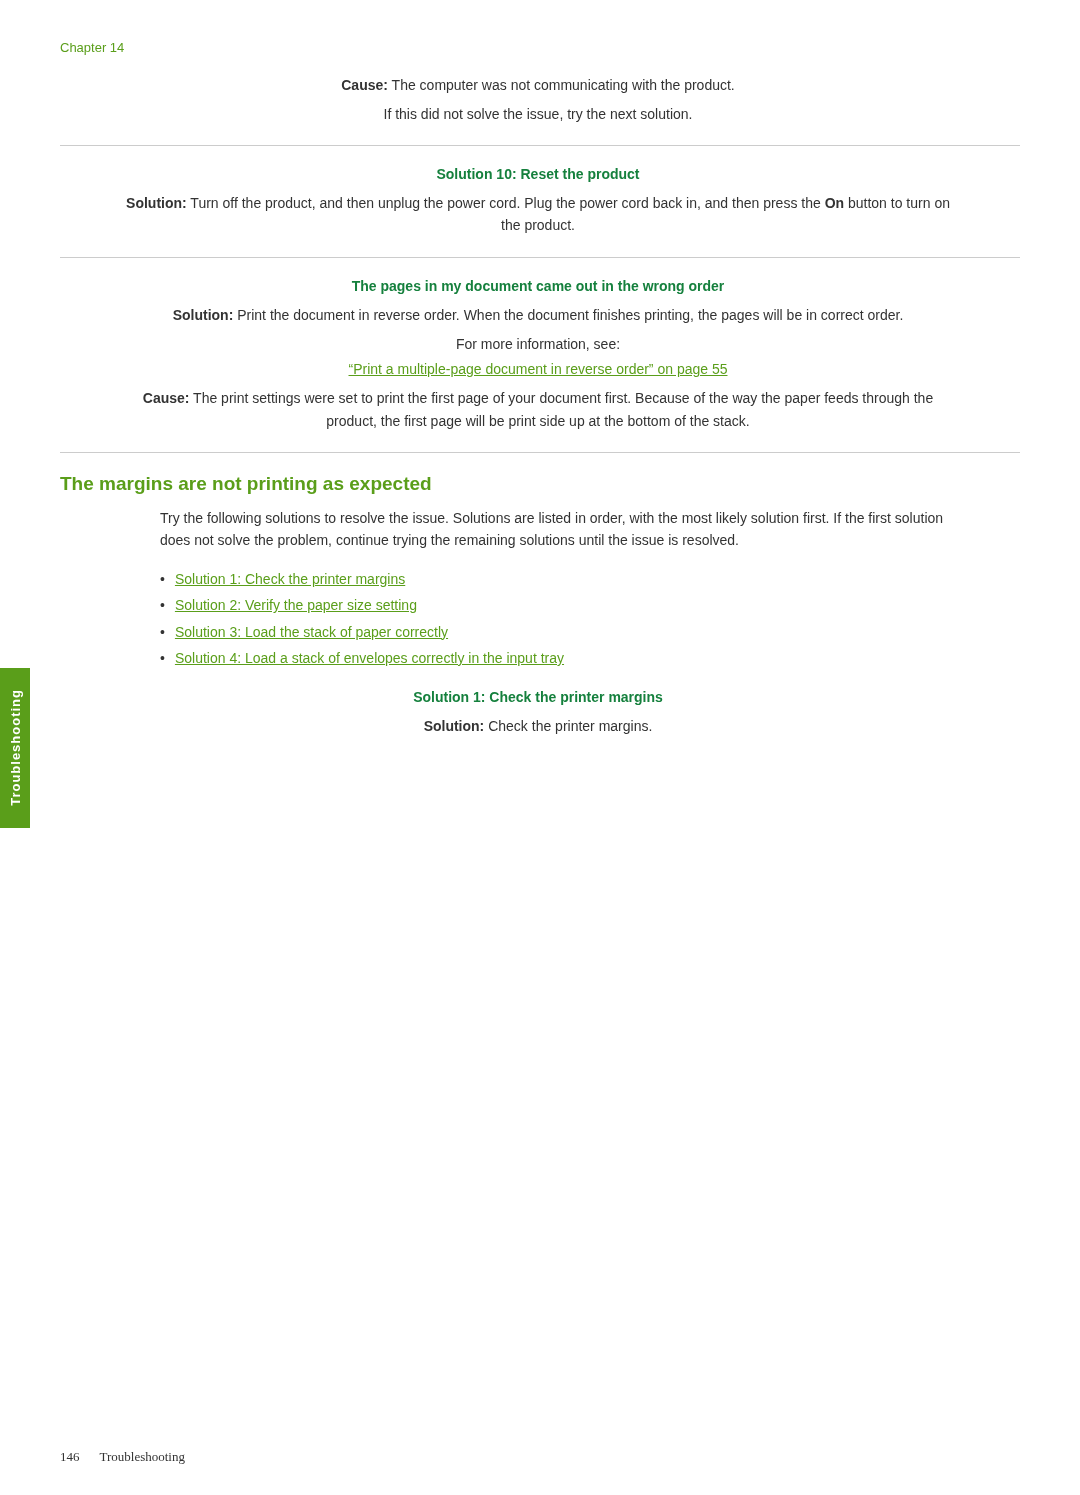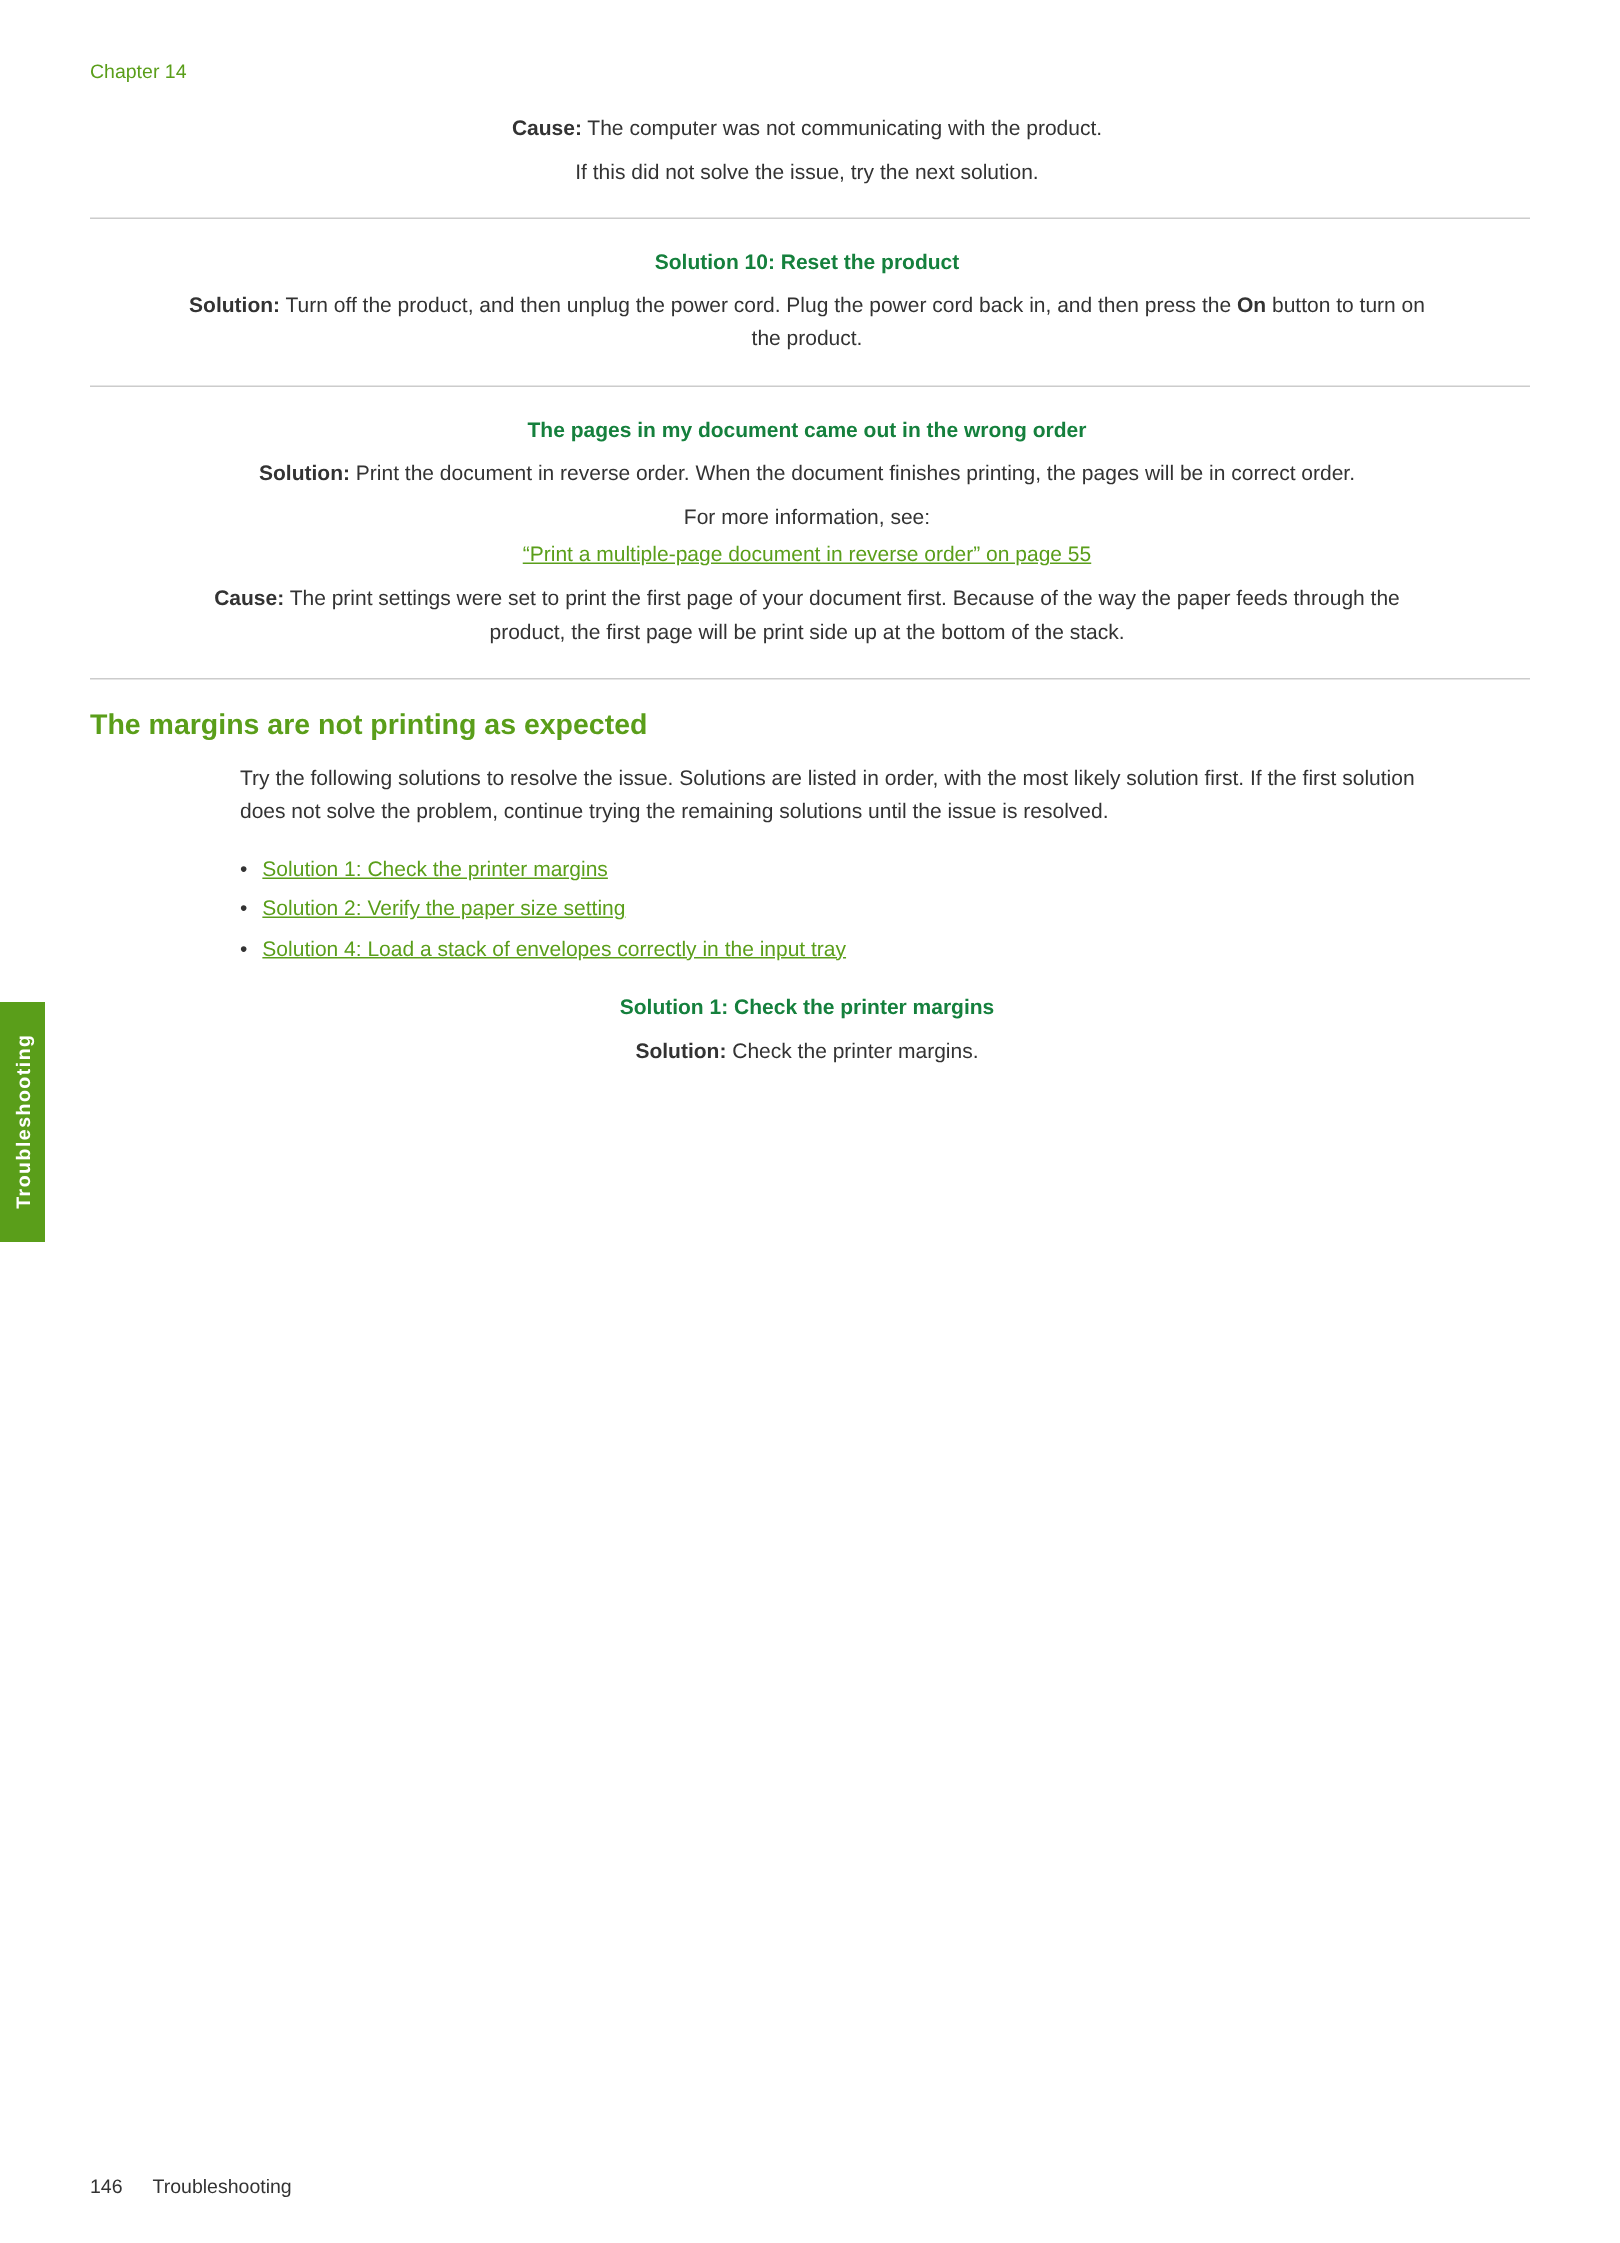--- a/index.html
+++ b/index.html
@@ -154,20 +154,21 @@
       letter-spacing: 1px;
     }
 
     
     .footer {
       position: absolute;
       bottom: 30px;
       left: 60px;
       right: 60px;
       display: flex;
+      font-family: Liberation Serif, serif;
     }
 
     .footer-page-num {
       font-size: 13px;
       color: #333;
     }
 
     .footer-section {
       font-size: 13px;
       color: #333;
@@ -230,20 +231,23 @@
     <div class="intro-text">Try the following solutions to resolve the issue. Solutions are listed in order, with the most likely solution first. If the first solution does not solve the problem, continue trying the remaining solutions until the issue is resolved.</div>
 
     <ul class="bullet-list">
       <li>
           <a>Solution 1: Check the printer margins</a>
         </li>
       <li>
           <a>Solution 2: Verify the paper size setting</a>
         </li>
       <li>
+          <a>Solution 3: Load the stack of paper correctly</a>
+        </li>
+      <li>
           <a>Solution 4: Load a stack of envelopes correctly in the input tray</a>
         </li>
     </ul>
 
     <div class="indented">
       <div class="solution-heading">Solution 1: Check the printer margins</div>
       <div class="solution-body">
         <span class="label">Solution:</span>
         <span>  Check the printer margins.</span>
       </div>

